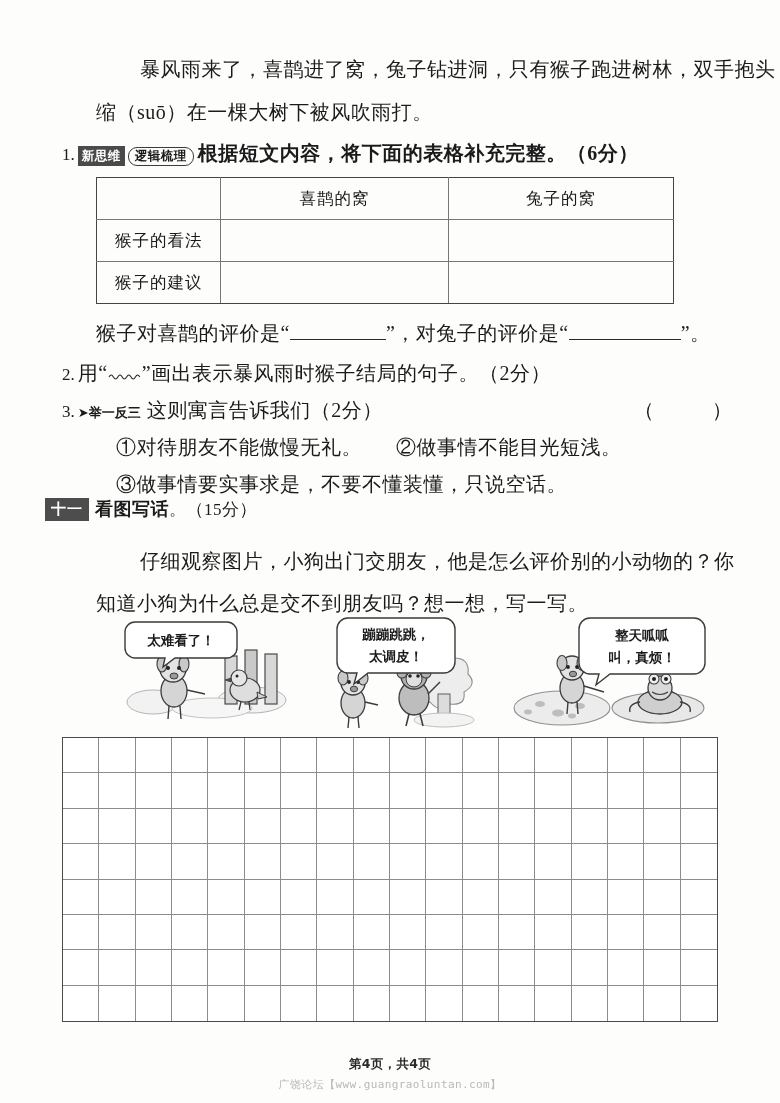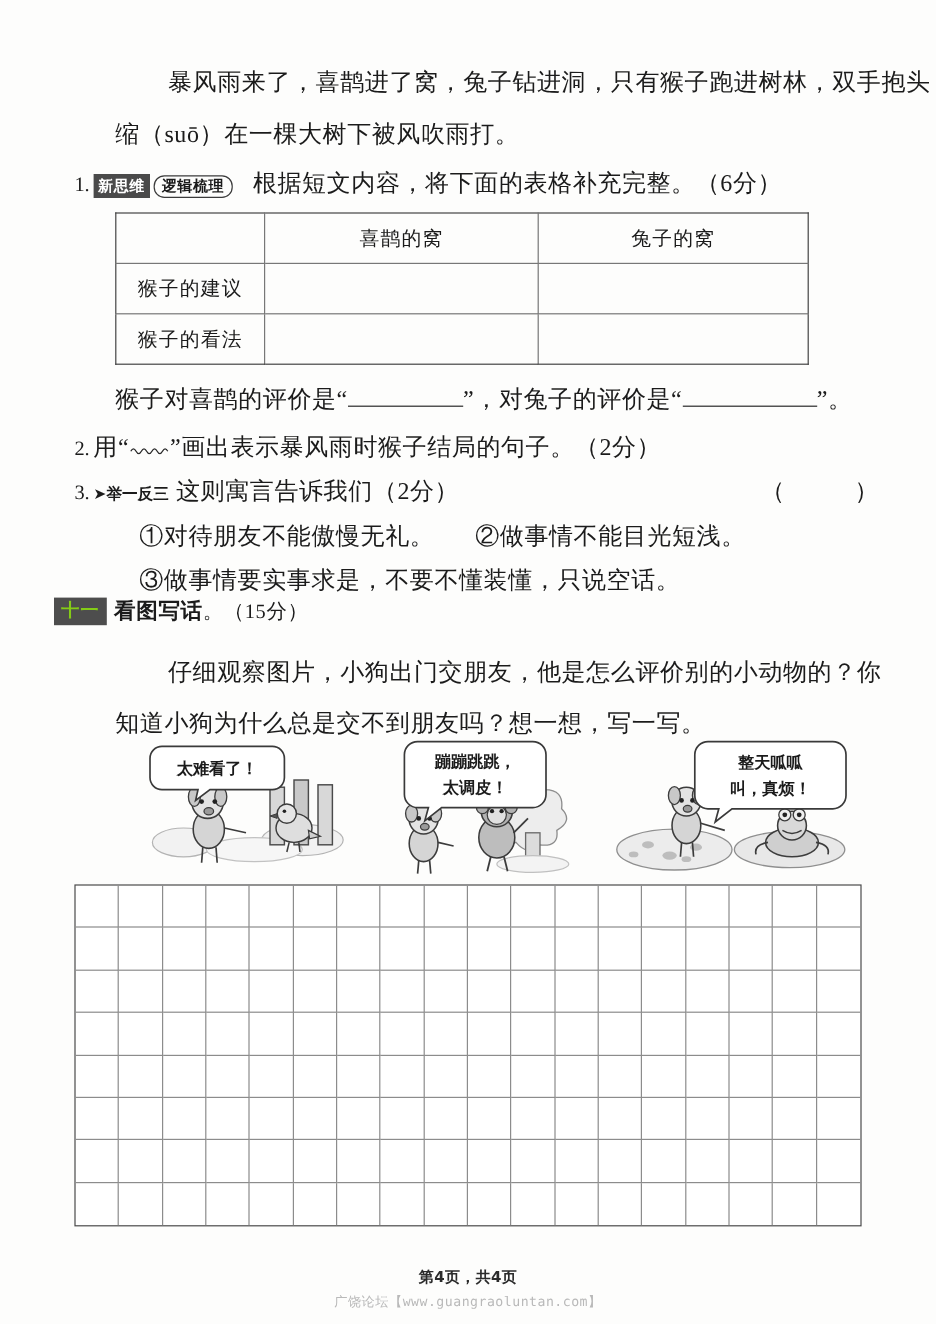--- a/index.html
+++ b/index.html
@@ -65,21 +65,21 @@
     letter-spacing:0px;
     font-family:"DejaVu Sans","Liberation Sans",sans-serif;
     vertical-align:1px;
   }
 
   
   #sec11{position:absolute;left:45px;top:497px;display:flex;align-items:center;white-space:nowrap;}
   .sec-badge{
     display:inline-block;
     background:#4d4d4d;
-    color:#84cc16;
+    color:#ffffff;
     font-size:15px;
     font-weight:bold;
     line-height:20px;
     padding:1px 6px 2px 6px;
     font-family:Liberation Serif, serif;
     letter-spacing:1px;
   }
   .sec-title{
     font-size:18px;font-weight:bold;margin-left:6px;letter-spacing:.5px;
   }
@@ -169,37 +169,37 @@
 
   <div id="passage">
     <div class="ln indent2">暴风雨来了，喜鹊进了窝，兔子钻进洞，只有猴子跑进树林，双手抱头</div>
     <div class="ln">缩（suō）在一棵大树下被风吹雨打。</div>
   </div>
 
   <div class="qrow" style="left:62px;top:132px;">
     <span class="qnum">1.</span>
     <span class="tag-dark">新思维</span>
     <span class="tag-out">逻辑梳理</span>
-    <span class="ln" style="margin-left:17px;">根据短文内容，将下面的表格补充完整。（6分）</span>
+    <span class="ln" style="margin-left:4px;font-weight:bold;">根据短文内容，将下面的表格补充完整。（6分）</span>
   </div>
 
   <table id="tbl">
     <tbody>
         <tr>
       <td class="c1"></td>
       <td class="c2">喜鹊的窝</td>
       <td class="c3">兔子的窝</td>
     </tr>
     <tr>
-      <td class="c1">猴子的建议</td>
+      <td class="c1">猴子的看法</td>
       <td class="c2"></td>
       <td class="c3"></td>
     </tr>
     <tr>
-      <td class="c1">猴子的看法</td>
+      <td class="c1">猴子的建议</td>
       <td class="c2"></td>
       <td class="c3"></td>
     </tr>
   </tbody>
     </table>
 
   <div class="qrow" style="left:96px;top:312px;">
     <span class="ln">猴子对喜鹊的评价是“</span>
     <span class="blank" style="width:96px;"></span>
     <span class="ln">”，对兔子的评价是“</span>

